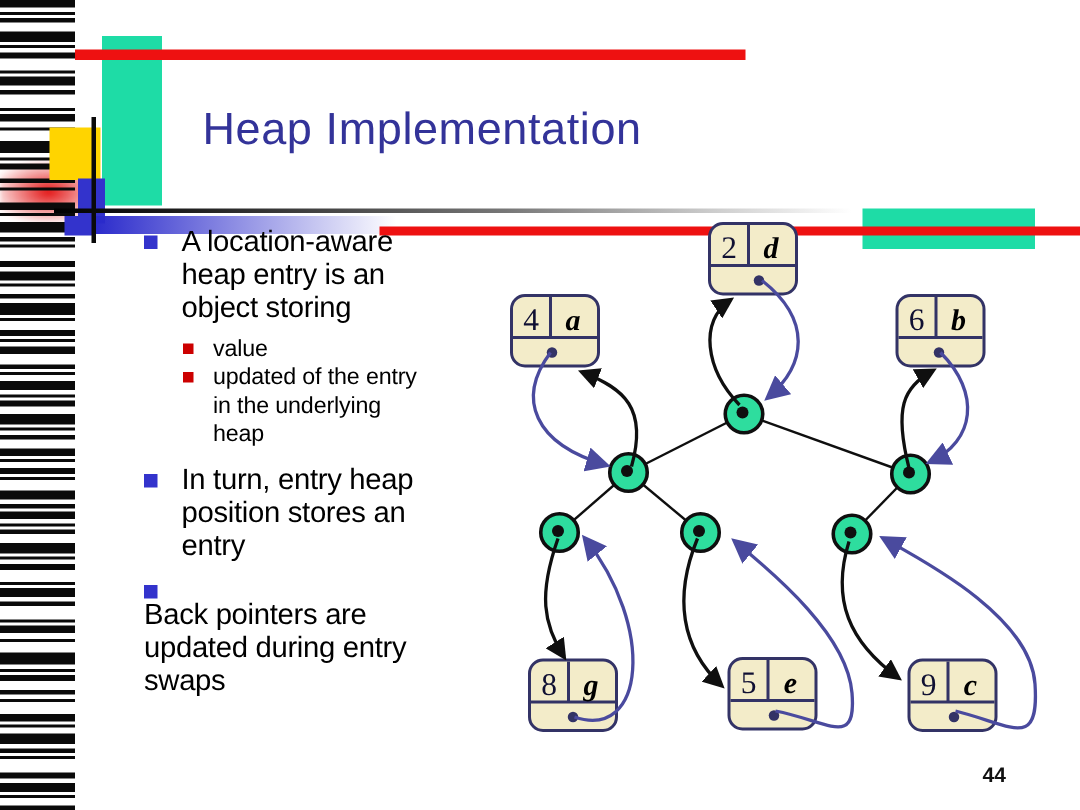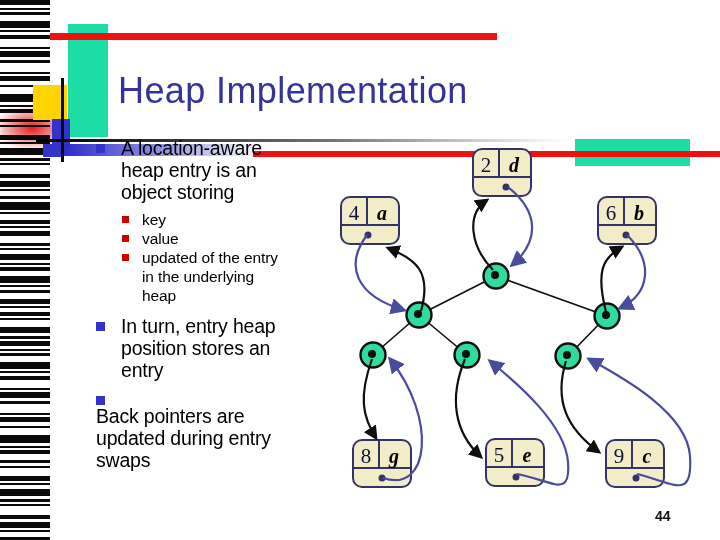--- a/index.html
+++ b/index.html
@@ -23,23 +23,23 @@
   .gray-line{position:absolute;left:36px;top:139px;width:548px;height:3.4px;z-index:4;
     background:linear-gradient(to right,#000 0,#1a1a1a 14%,#777 55%,#ccc 80%,rgba(255,255,255,0) 97%);}
   .vline{position:absolute;left:61px;top:78px;width:3px;height:84px;background:#0a0a0a;z-index:5;}
   .red-top{position:absolute;left:50px;top:33px;width:447px;height:7px;z-index:4;
     background:var(--c-accent_red,#ee1111);}
   .red-mid{position:absolute;left:253px;top:151px;width:467px;height:6.4px;z-index:4;
     background:var(--c-accent_red,#ee1111);}
   .teal-right{position:absolute;left:575px;top:139px;width:115px;height:27px;z-index:3;
     background:var(--c-accent_teal,#1edca6);}
   
-  #title{position:absolute;left:118px;top:70px;z-index:6;
-    font-size:36px;letter-spacing:.4px;color:var(--c-title_blue,#333399);white-space:nowrap;}
-  #text-col{position:absolute;left:96px;top:137px;width:300px;z-index:6;color:#000;}
+  #title{position:absolute;left:135px;top:70px;z-index:6;
+    font-size:30px;letter-spacing:.4px;color:var(--c-title_blue,#333399);white-space:nowrap;}
+  #text-col{position:absolute;left:96px;top:150px;width:300px;z-index:6;color:#000;}
   .li{display:flex;align-items:flex-start;}
   .sq{flex:0 0 auto;display:inline-block;}
   .sq.blue{width:9px;height:9px;background:var(--c-bullet_blue,#3333cc);margin:7px 16px 0 0;}
   .sq.red{width:7px;height:7px;background:var(--c-bullet_red,#cc0000);margin:6px 13px 0 0;}
   .l1 .txt{width:178px;font-size:19.5px;line-height:22px;letter-spacing:-.2px;}
   .l2{margin-left:26px;}
   .l2 .txt{width:150px;font-size:15.5px;line-height:19px;letter-spacing:-.1px;}
   .subgroup{margin-top:7px;}
   .gap1{margin-top:10px;}
   .gap2{margin-top:8px;flex-direction:column;}
@@ -152,24 +152,20 @@
   <div id="title">Heap Implementation</div>
 
   <div id="text-col">
     <div class="li l1">
       <span class="sq blue"></span>
       <div class="txt">A location-aware heap entry is an object storing</div>
     </div>
     <div class="subgroup">
       <div class="li l2">
         <span class="sq red"></span>
-        <div class="txt">key</div>
-      </div>
-      <div class="li l2">
-        <span class="sq red"></span>
         <div class="txt">value</div>
       </div>
       <div class="li l2">
         <span class="sq red"></span>
         <div class="txt">updated of the entry in the underlying heap</div>
       </div>
     </div>
     <div class="li l1 gap1">
       <span class="sq blue"></span>
       <div class="txt">In turn, entry heap position stores an entry</div>

